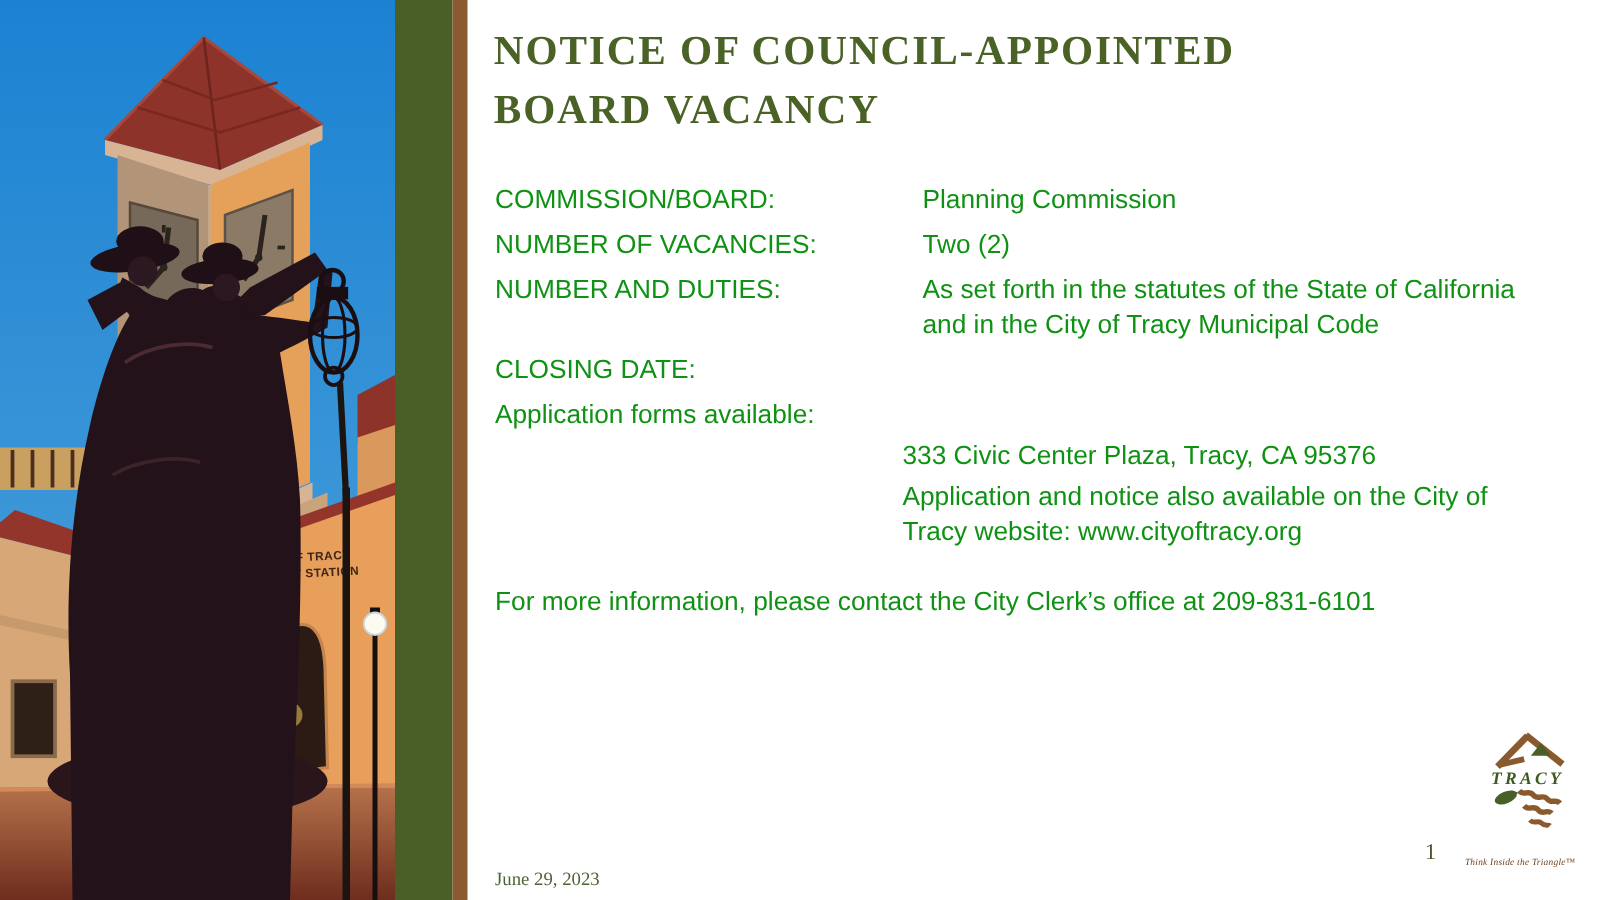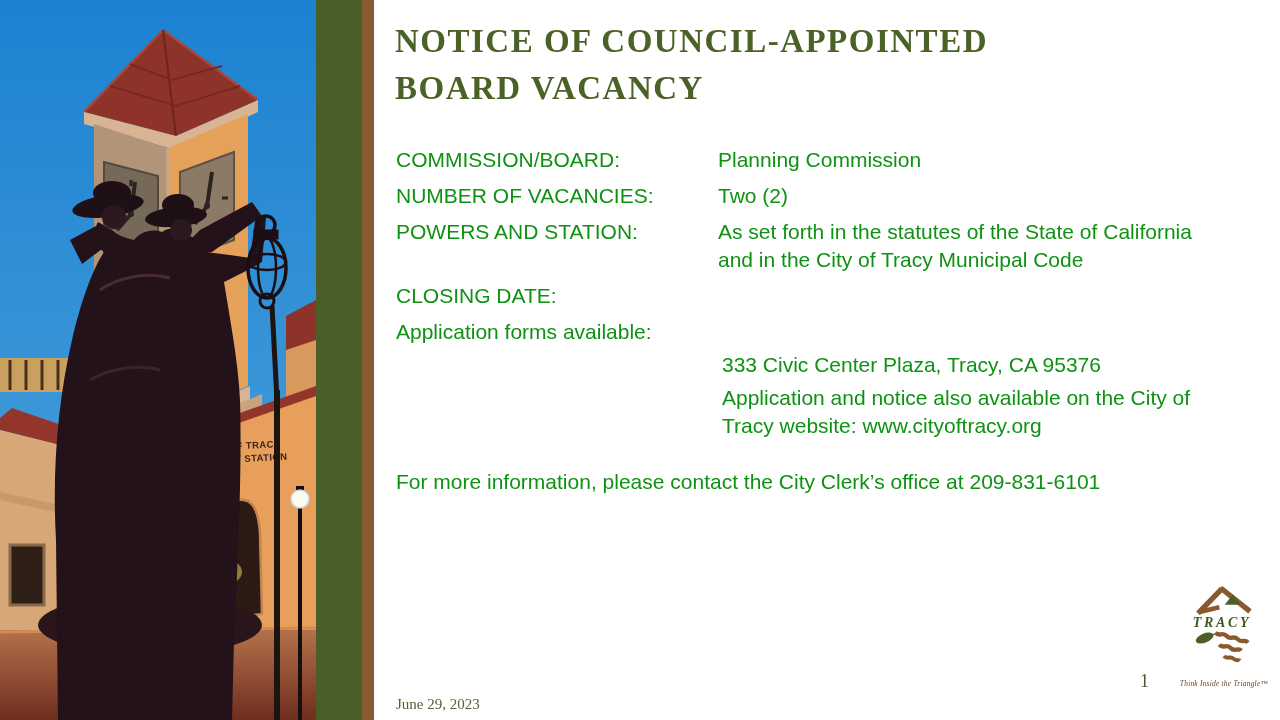--- a/index.html
+++ b/index.html
@@ -11,35 +11,35 @@
   
   .bar-green{position:absolute;left:316px;top:0;width:46px;height:720px;background:#4a5e27;}
   .bar-brown{position:absolute;left:362px;top:0;width:12px;height:720px;background:#8a5a30;}
   
   .content{position:absolute;left:374px;top:0;width:906px;height:720px;}
   .title{position:absolute;left:21px;top:18px;width:660px;margin:0;
          font-family:"Liberation Serif",serif;font-weight:bold;
          font-size:33px;line-height:47px;letter-spacing:1.5px;color:#4b6227;}
   .rows{position:absolute;left:22px;top:146px;width:820px;
         font-size:21px;line-height:28px;color:#0f9213;}
-  .row{display:flex;margin-bottom:8px;}
+  .row{display:flex;margin-bottom:8px;justify-content:space-between;}
   .lbl{width:322px;flex:none;}
   .val{width:478px;}
   .row.gap-app{margin-bottom:5px;gap:43px;}
   .val-only{margin-left:326px;width:478px;margin-bottom:5px;}
   .contact{margin-top:28px;width:820px;}
   .bold{font-weight:bold;}
   .footer-date{position:absolute;left:22px;top:696px;
         font-family:"Liberation Serif",serif;font-size:15px;color:#4f6335;}
   .page-num{position:absolute;left:766px;top:671px;
         font-family:"Liberation Serif",serif;font-size:18px;color:#49582e;}
   .logo{position:absolute;left:790px;top:570px;width:104px;text-align:center;font-style:italic;}
   .logo svg{display:block;margin:0 auto;}
   .tagline{font-family:"Liberation Serif",serif;font-size:7.5px;color:#6f4320;
-        margin-top:1px;letter-spacing:0.2px;white-space:nowrap;text-align:right;}
+        margin-top:7px;letter-spacing:0.2px;white-space:nowrap;}
 </style>
 </head>
 <body>
 
 <div class="slide">
 
   <div class="photo">
     <svg viewBox="0 0 316 720" xmlns="http://www.w3.org/2000/svg">
       <defs>
         <linearGradient id="sky" x1="0" y1="0" x2="0" y2="1">
@@ -184,21 +184,21 @@
     <div class="rows">
       <div class="row">
         <div class="lbl">COMMISSION/BOARD:</div>
         <div class="val">Planning Commission</div>
       </div>
       <div class="row">
         <div class="lbl">NUMBER OF VACANCIES:</div>
         <div class="val">Two (2)</div>
       </div>
       <div class="row">
-        <div class="lbl">POWERS AND STATION:</div>
+        <div class="lbl">NUMBER AND DUTIES:</div>
         <div class="val">As set forth in the statutes of the State of California and in the City of Tracy Municipal Code</div>
       </div>
       <div class="row">
         <div class="lbl">CLOSING DATE:</div>
       </div>
       <div class="row gap-app">
         <div class="lbl">Application forms available:</div>
       </div>
       <div class="val-only">333 Civic Center Plaza, Tracy, CA 95376</div>
       <div class="val-only">Application and notice also available on the City of Tracy website: www.cityoftracy.org</div>

